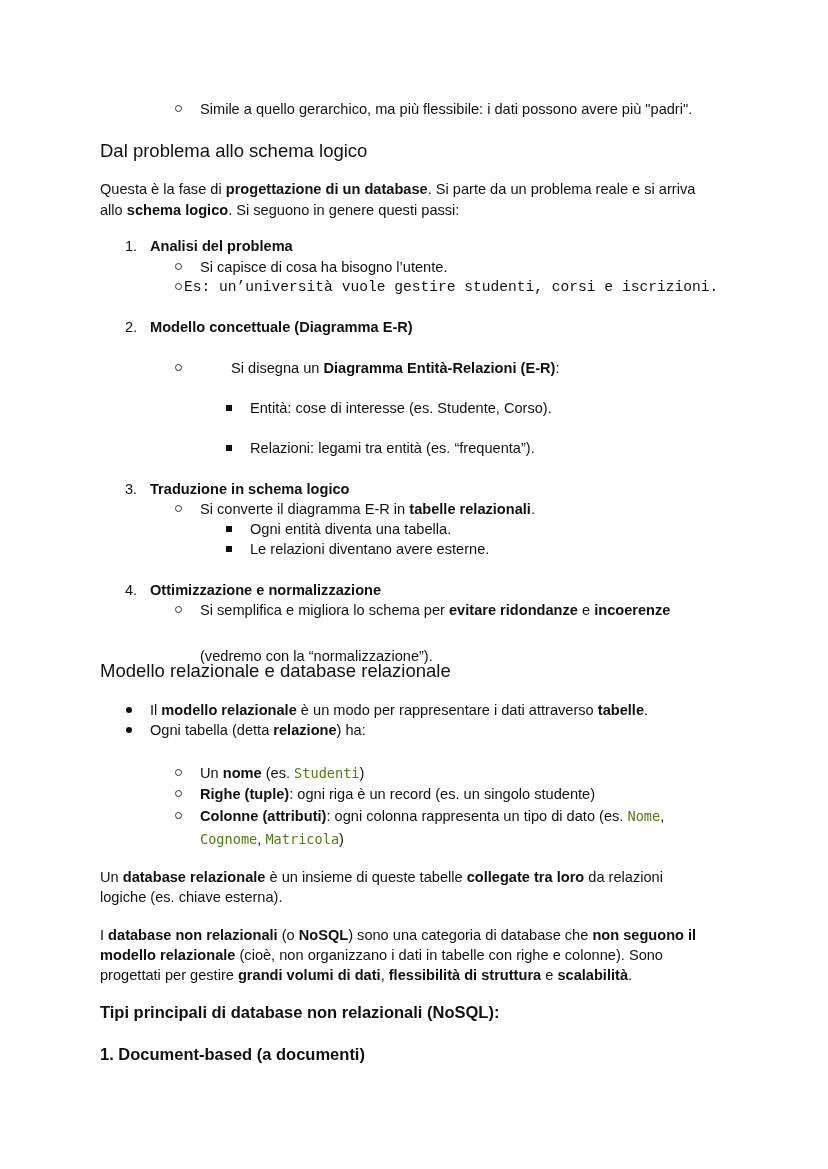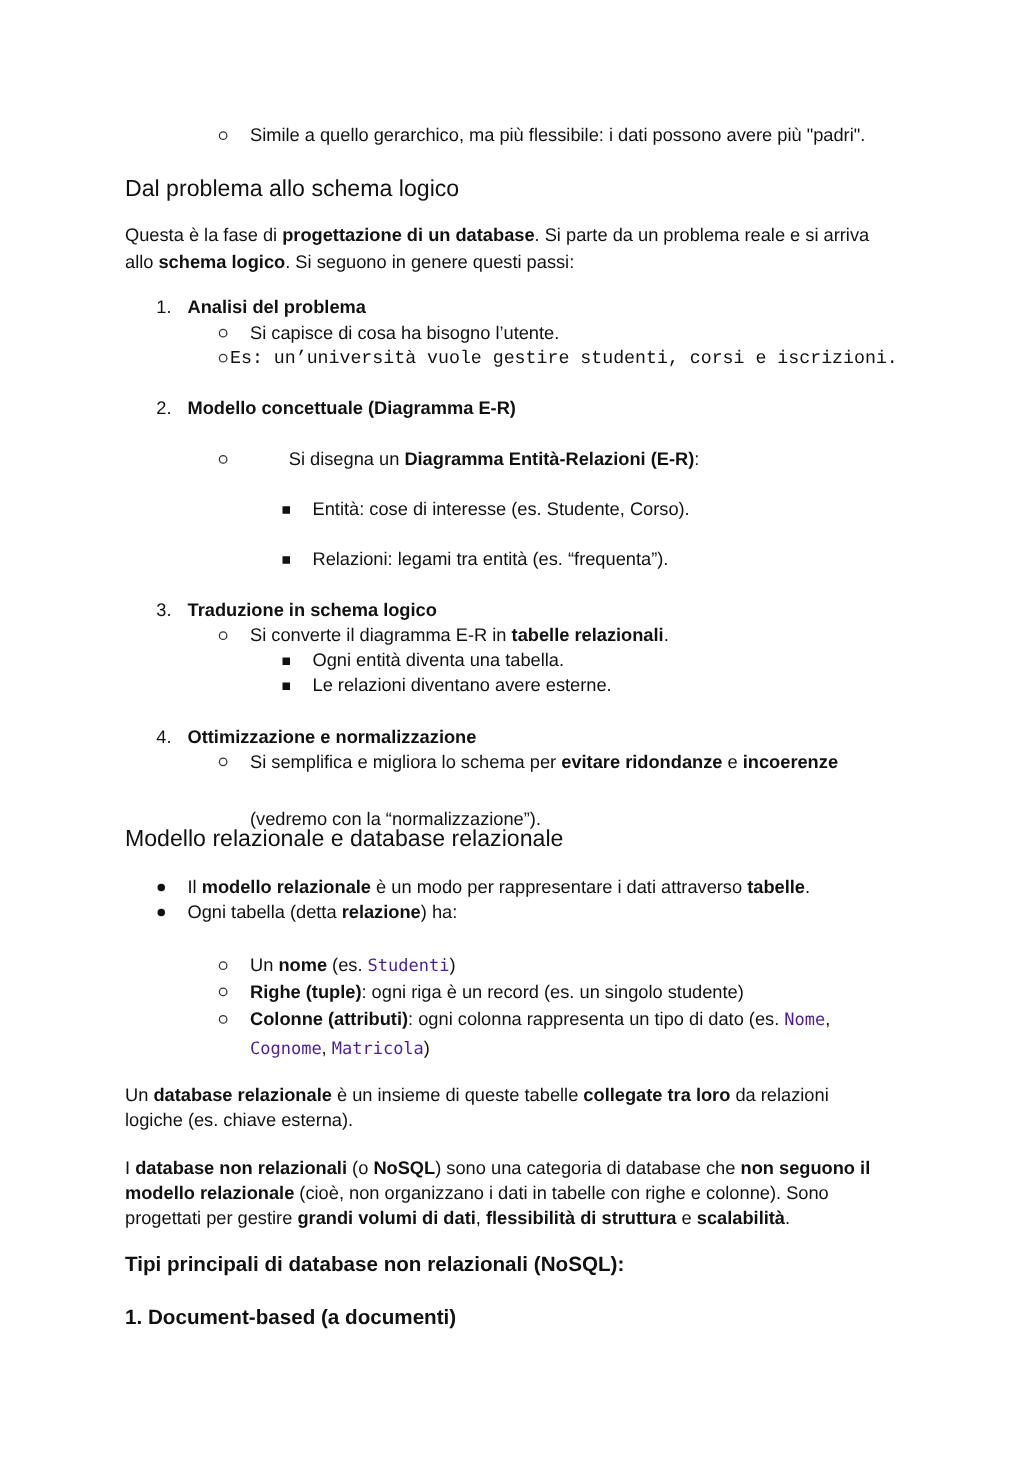--- a/index.html
+++ b/index.html
@@ -1,21 +1,21 @@
 <!DOCTYPE html>
 <html><head>
 <meta charset="utf-8">
 <style>
   html, body { margin:0; padding:0; background:#ffffff; }
   body { width:828px; height:1169px; position:relative; overflow:hidden;
          font-family:"Liberation Sans", sans-serif; color:#111; font-size:14.6px; }
   .abs { position:absolute; white-space:nowrap; }
   .t { line-height:20px; }
   b { font-weight:bold; }
-  .code { font-family:"DejaVu Sans Mono", "Liberation Mono", monospace; color:#4c1d95; font-size:13.6px; }
+  .code { font-family:"DejaVu Sans Mono", "Liberation Mono", monospace; color:#4d7c0f; font-size:13.6px; }
   .h2 { font-size:18.5px; font-weight:normal; line-height:24px; }
   .h3 { font-size:16.5px; font-weight:bold; line-height:22px; }
   .circ { position:absolute; width:5px; height:5px; border:1.3px solid #333; border-radius:50%; }
   .sq { position:absolute; width:6px; height:6px; background:#111; }
   .dot { position:absolute; width:6px; height:6px; background:#111; border-radius:50%; }
   .num { position:absolute; line-height:20px; }
 </style>
 </head>
 <body>
 

